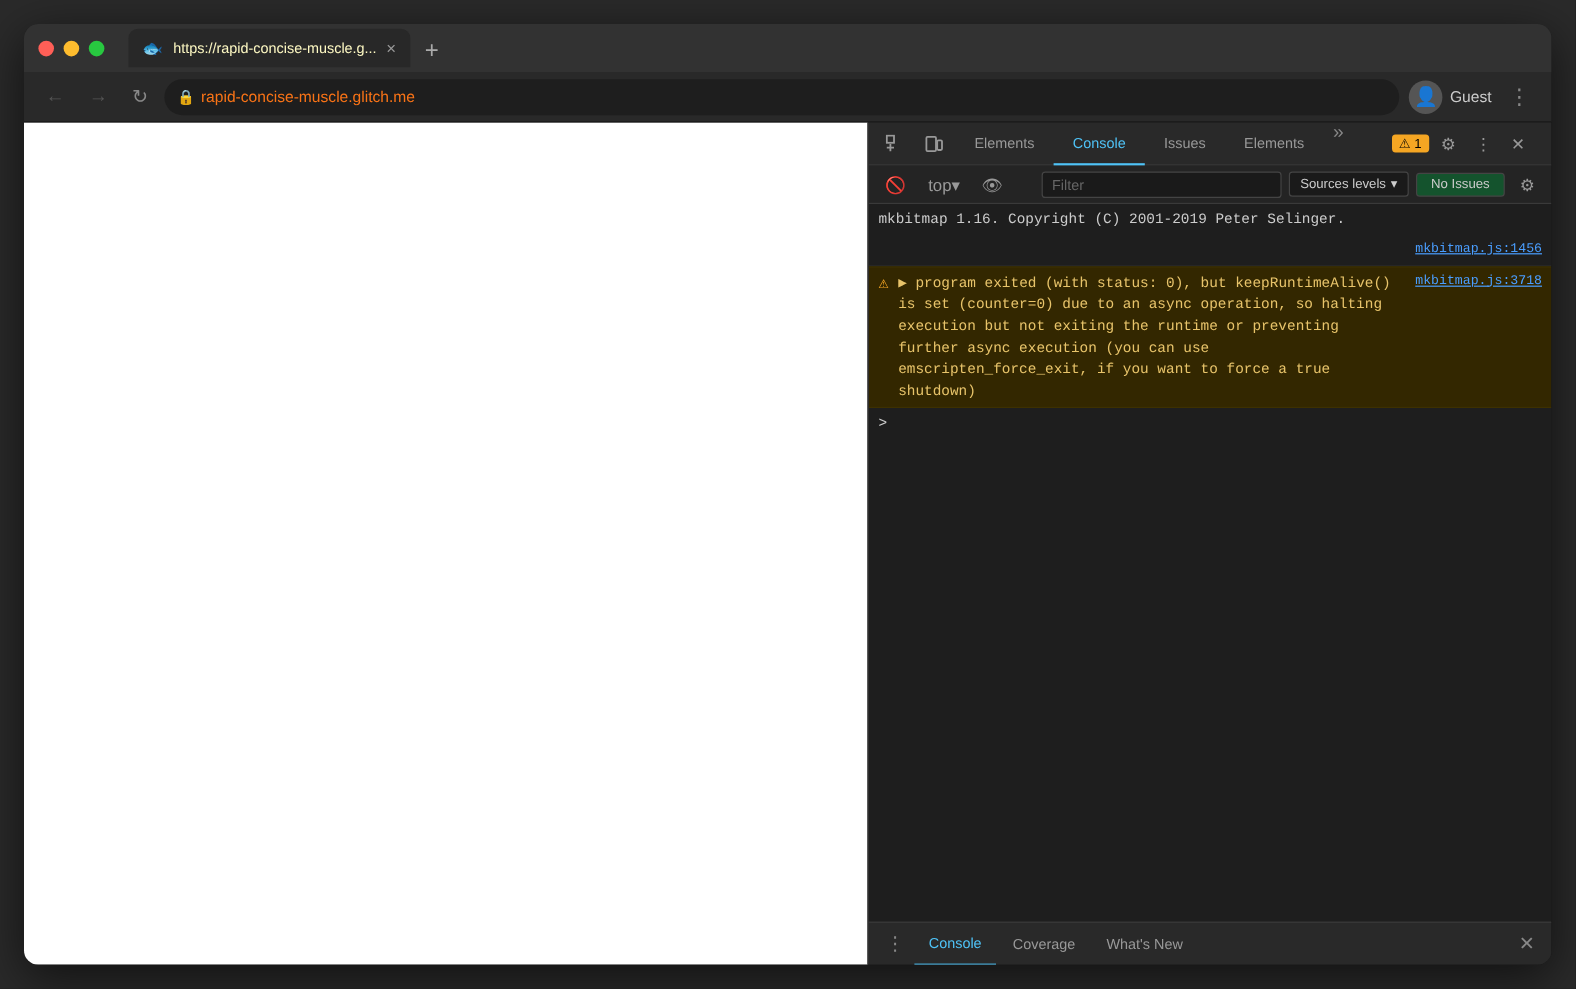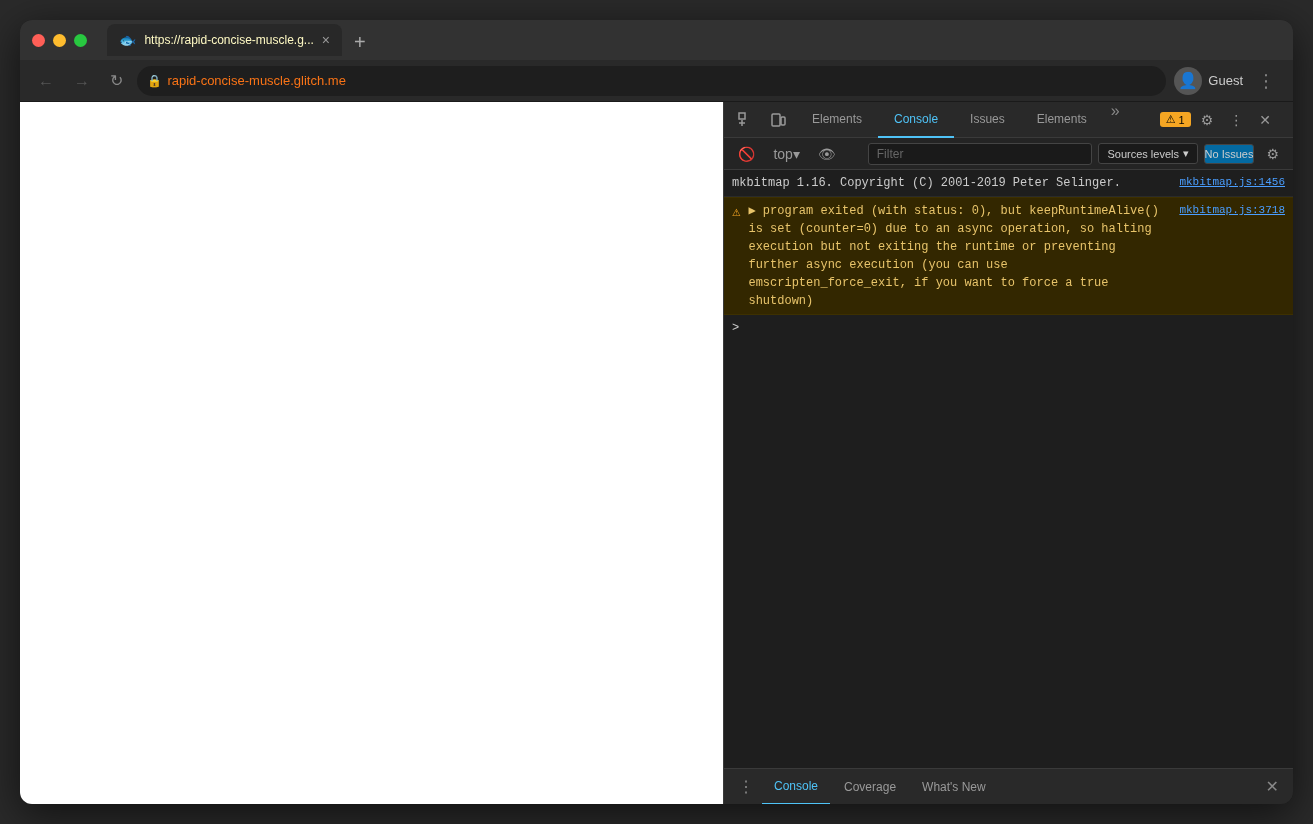--- a/index.html
+++ b/index.html
@@ -272,25 +272,25 @@
       color: #ccc;
       font-size: 11px;
       padding: 3px 8px;
       border-radius: 3px;
       cursor: pointer;
       display: flex;
       align-items: center;
       gap: 4px;
     }
     .no-issues-btn {
-      background: #0369a1;
+      background: #14532d;
       border: 1px solid #444;
       color: #ccc;
       font-size: 11px;
-      padding: 3px 0;
+      padding: 3px 12px;
       border-radius: 3px;
       cursor: pointer;
     }
 
     
     .console-output {
       flex: 1;
       overflow-y: auto;
       background: #1e1e1e;
       font-family: 'Courier New', monospace;
@@ -299,20 +299,21 @@
     .console-line {
       padding: 4px 8px;
       border-bottom: 1px solid #2a2a2a;
       display: flex;
       align-items: flex-start;
       gap: 8px;
       line-height: 1.5;
     }
     .console-line.info {
       color: #ccc;
+      flex-direction: column;
     }
     .console-line.warning {
       background: #332700;
       color: #e8c46a;
       border-bottom: 1px solid #3d3000;
       border-top: 1px solid #3d3000;
     }
     .console-line-content {
       flex: 1;
       word-break: break-word;

